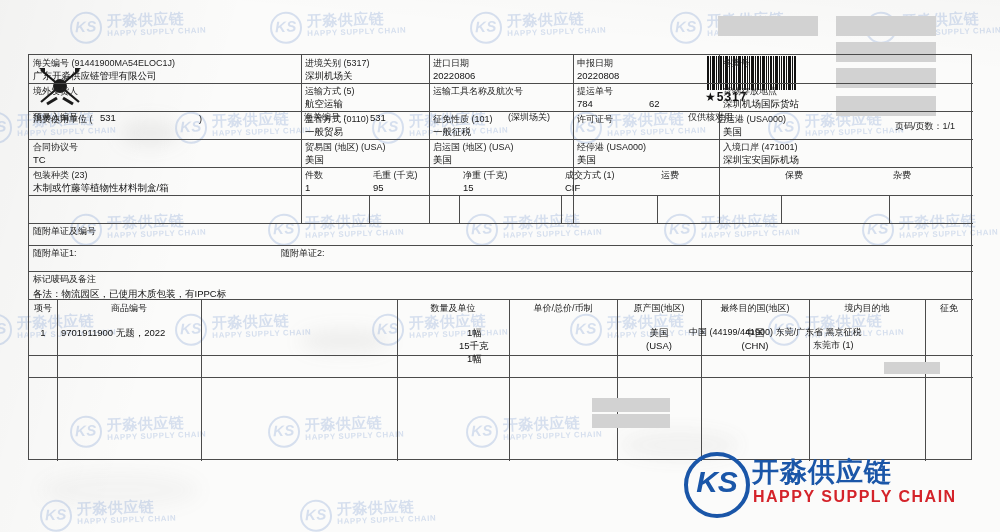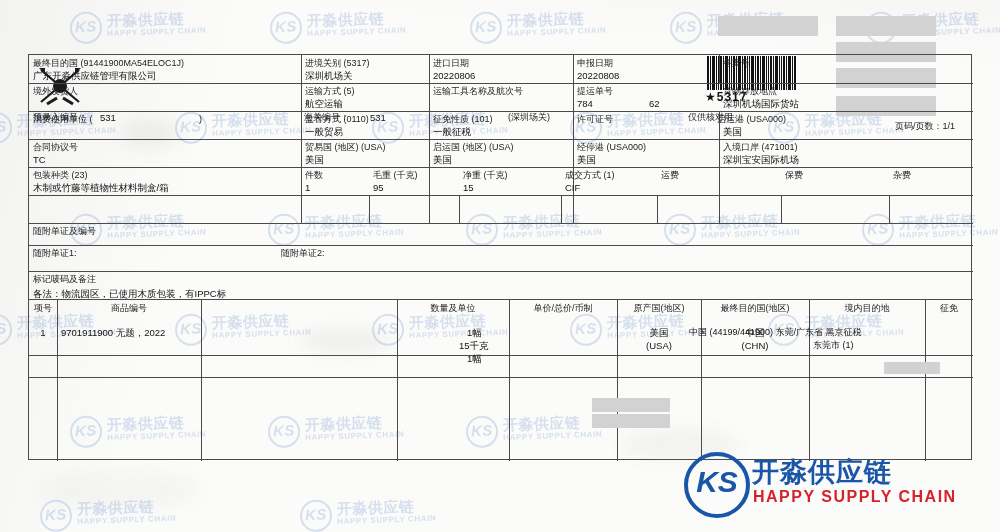--- a/index.html
+++ b/index.html
@@ -195,21 +195,21 @@
 
     <div class="ln vln" style="left:28px;top:244px;height:162px;"></div>
     <div class="ln vln" style="left:172px;top:244px;height:162px;"></div>
     <div class="ln vln" style="left:368px;top:244px;height:162px;"></div>
     <div class="ln vln" style="left:480px;top:244px;height:162px;"></div>
     <div class="ln vln" style="left:588px;top:244px;height:162px;"></div>
     <div class="ln vln" style="left:672px;top:244px;height:162px;"></div>
     <div class="ln vln" style="left:780px;top:244px;height:162px;"></div>
     <div class="ln vln" style="left:896px;top:244px;height:162px;"></div>
 
-    <div class="cell lbl" style="left:4px;top:3px;">最终目的国 (91441900MA54ELOC1J)</div>
+    <div class="cell lbl" style="left:4px;top:3px;">海关编号 (91441900MA54ELOC1J)</div>
     <div class="cell val" style="left:4px;top:15px;">广东开淼供应链管理有限公司</div>
 
     <div class="cell lbl" style="left:276px;top:3px;">进境关别 (5317)</div>
     <div class="cell val" style="left:276px;top:15px;">深圳机场关</div>
 
     <div class="cell lbl" style="left:404px;top:3px;">进口日期</div>
     <div class="cell val" style="left:404px;top:15px;">20220806</div>
 
     <div class="cell lbl" style="left:548px;top:3px;">申报日期</div>
     <div class="cell val" style="left:548px;top:15px;">20220808</div>

